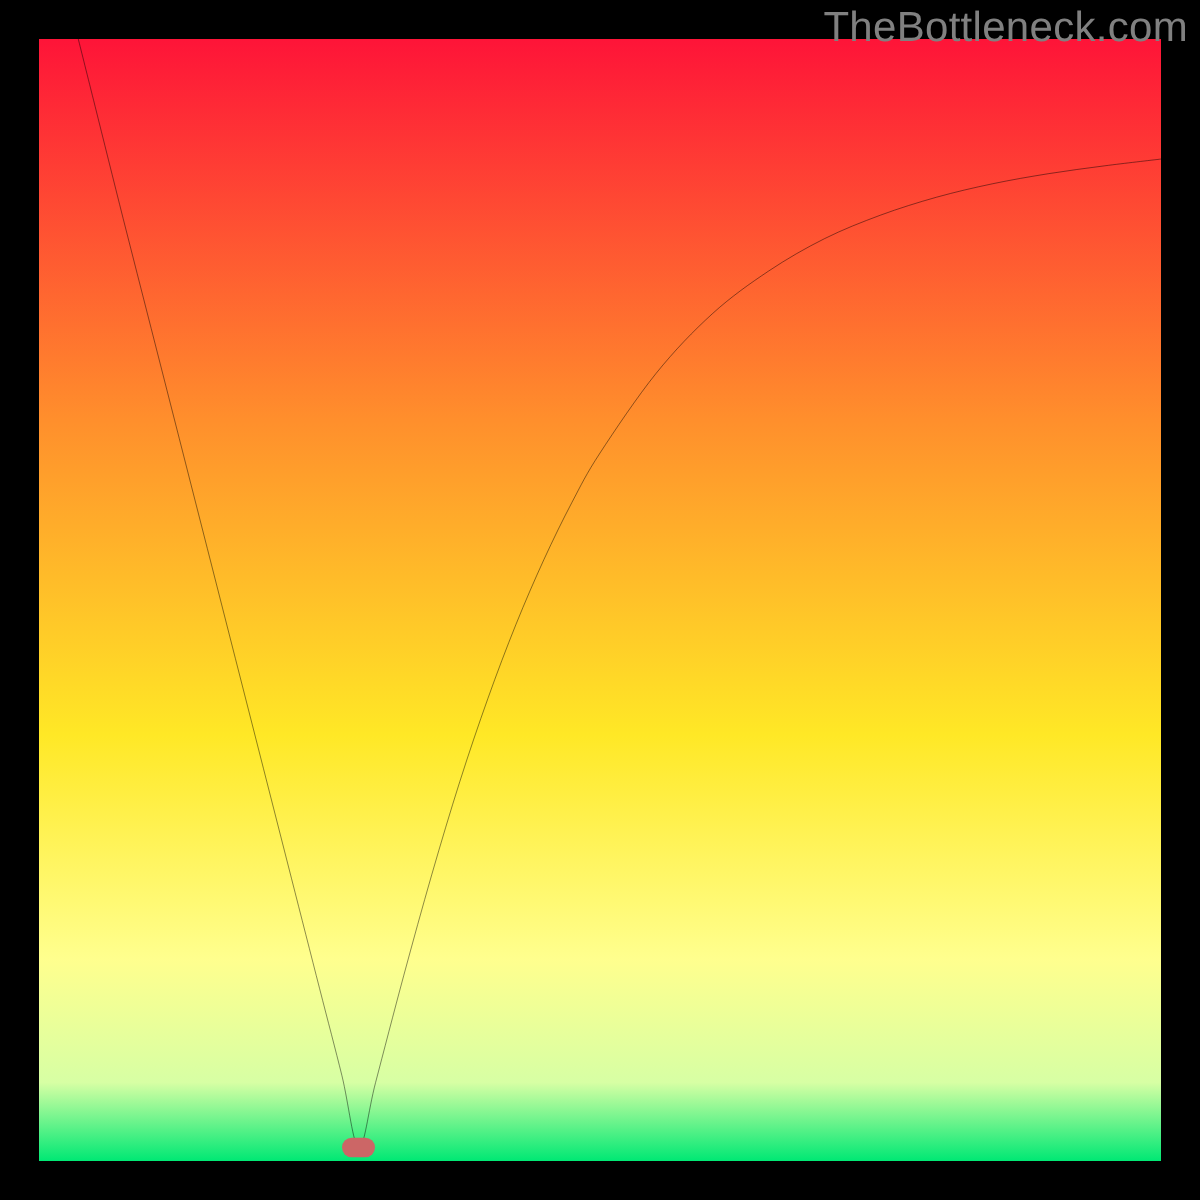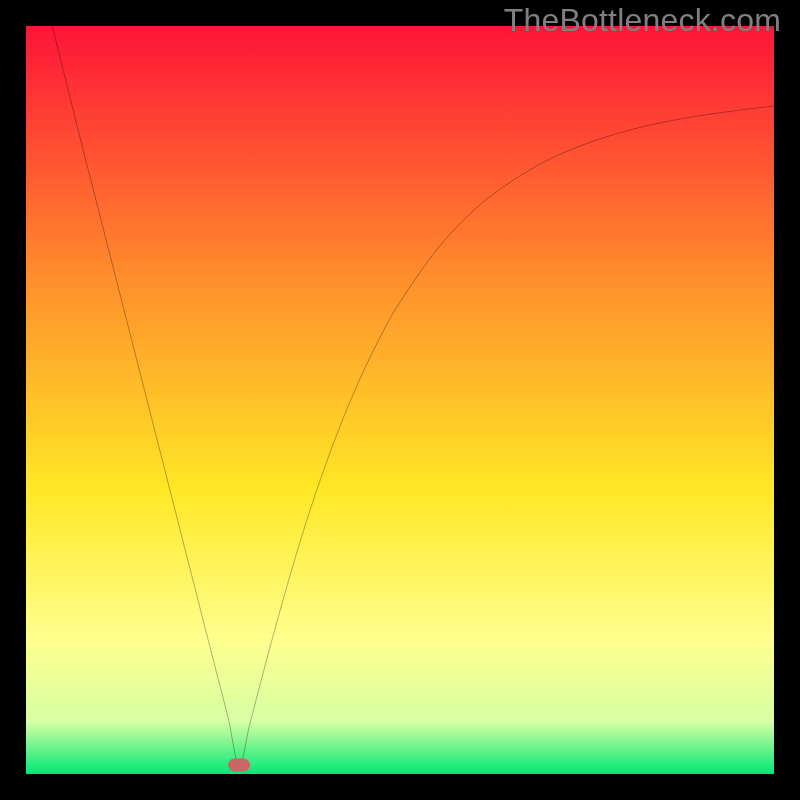--- a/index.html
+++ b/index.html
@@ -13,23 +13,23 @@
   }
   .outer {
     position: relative;
     width: 800px;
     height: 800px;
     background: #000;
   }
   .watermark {
     position: absolute;
     top: 2px;
-    right: 19px;
+    right: 8px;
     color: #808080;
-    font-size: 32px;
+    font-size: 28px;
     font-weight: 400;
     z-index: 10;
     letter-spacing: 0.2px;
   }
   .plot {
     position: absolute;
     left: 26px;
     top: 26px;
     width: 748px;
     height: 748px;

